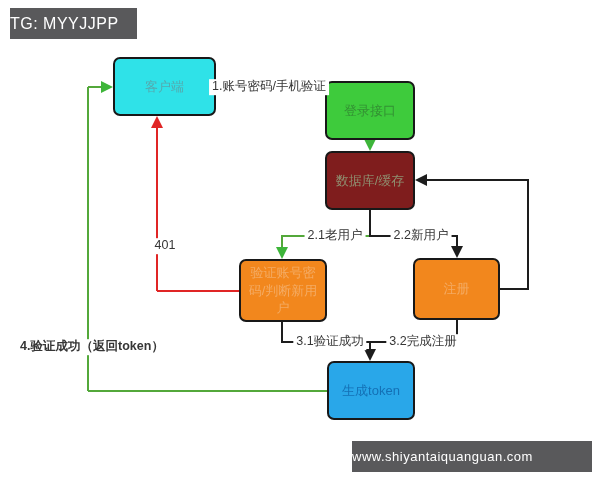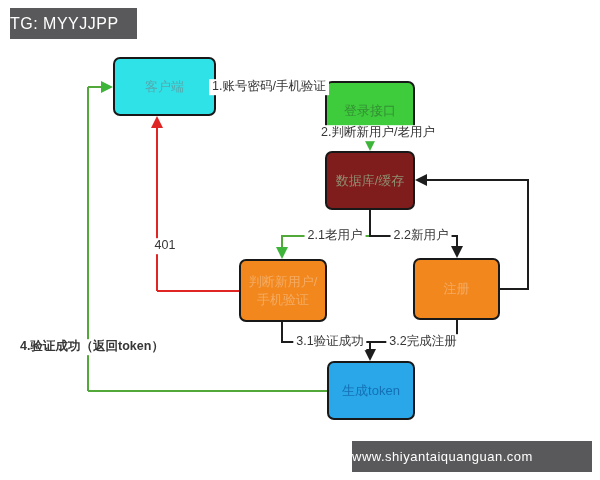--- a/index.html
+++ b/index.html
@@ -89,31 +89,30 @@
   <div class="node" id="node-client">
       <span>客户端</span>
     </div>
   <div class="node" id="node-login">
       <span>登录接口</span>
     </div>
   <div class="node" id="node-database">
       <span>数据库/缓存</span>
     </div>
   <div class="node" id="node-verify">
-      <span>判断新用户/手机验证</span>
+      <span>验证账号密码/判断新用户</span>
     </div>
   <div class="node" id="node-register">
       <span>注册</span>
     </div>
   <div class="node" id="node-token">
       <span>生成token</span>
     </div>
 
   <div class="lbl" style="left:261px;top:87px;">1.账号密码/手机验证</div>
-  <div class="lbl" style="left:370px;top:133px;">2.判断新用户/老用户</div>
   <div class="lbl" style="left:327px;top:236px;">2.1老用户</div>
   <div class="lbl" style="left:413px;top:236px;">2.2新用户</div>
   <div class="lbl" style="left:157px;top:246px;">401</div>
   <div class="lbl" style="left:322px;top:342px;">3.1验证成功</div>
   <div class="lbl" style="left:415px;top:342px;">3.2完成注册</div>
   <div class="lbl" style="left:84px;top:347px;font-weight:bold;">4.验证成功（返回token）</div>
 
   <div class="bar" id="url-bar">
     <span>www.shiyantaiquanguan.com</span>
   </div>

